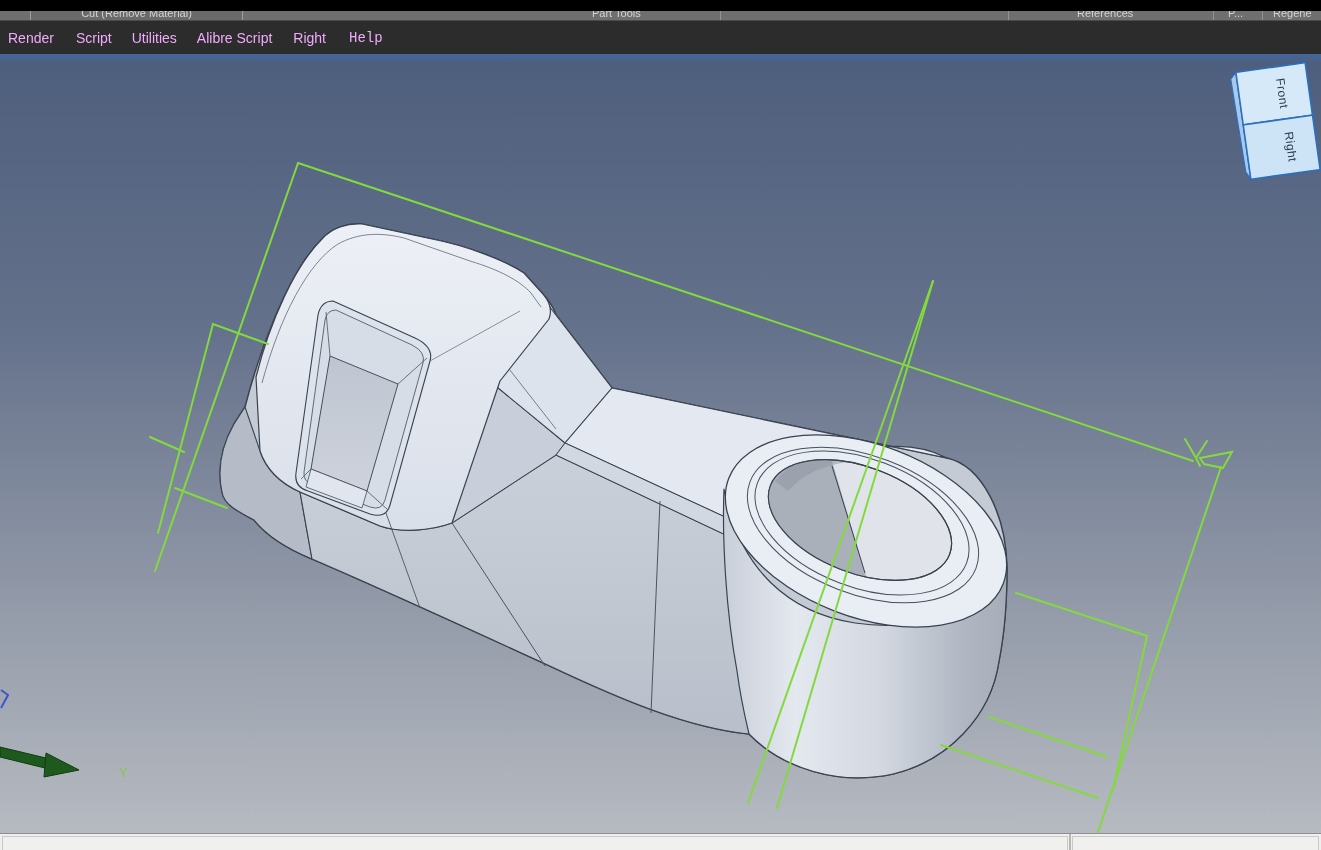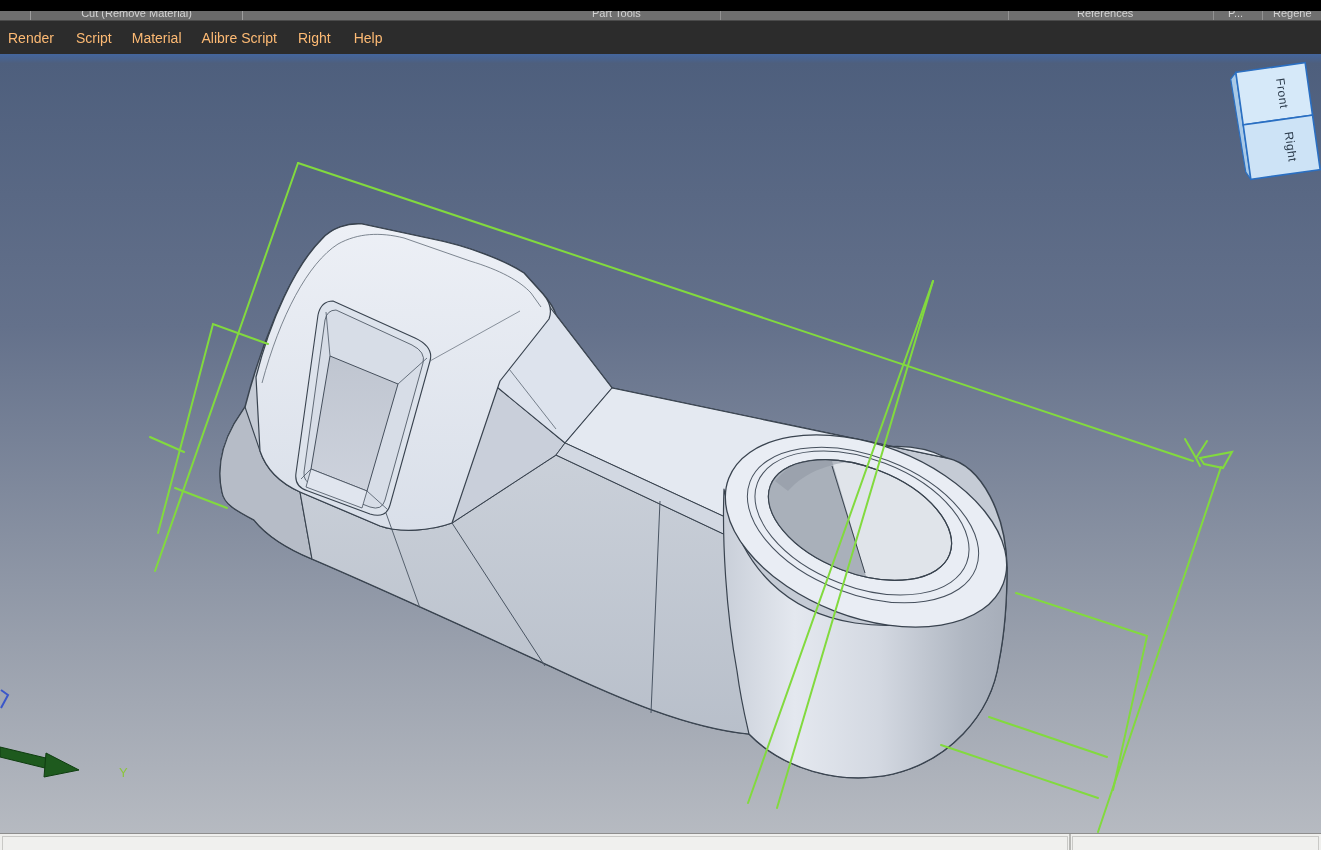--- a/index.html
+++ b/index.html
@@ -11,21 +11,21 @@
     background:#6f6f6f;overflow:hidden;border-bottom:1px solid #4b4b4b;box-sizing:border-box;}
   .ribbon-label{position:absolute;top:-4px;font-size:11px;color:#d3d3d3;white-space:nowrap;}
   .ribbon-box{position:absolute;left:30px;top:0;width:213px;height:10px;
     background:#6a6a6a;border-left:1px solid #9e9e9e;border-right:1px solid #9e9e9e;box-sizing:border-box;}
   .ribbon-box .ribbon-label{left:0;right:0;text-align:center;}
   .ribbon-div{position:absolute;top:0;width:1px;height:10px;background:#939393;}
 
   
   .menubar{position:absolute;left:0;top:10px;width:1321px;height:33px;background:#2c2c2c;
     display:flex;align-items:center;}
-  .menu-item{color:#fdba74;font-size:14px;cursor:default;white-space:nowrap;}
+  .menu-item{color:#f0abfc;font-size:14px;cursor:default;white-space:nowrap;}
 
   
   .viewport{position:absolute;left:0;top:43px;width:1321px;height:779px;}
   .viewport svg{display:block;}
 
   
   .statusbar{position:absolute;left:0;top:822px;width:1321px;height:23px;
     background:#efefed;border-top:1px solid #8e8e8e;box-sizing:border-box;}
   .status-cell-left{position:absolute;left:2px;top:2px;width:1066px;height:19px;
     border:1px solid #c9c9c6;background:#f0f0ee;box-sizing:border-box;font-size:11px;color:#444;}
@@ -49,24 +49,24 @@
     <span class="ribbon-label" style="left:1273px;">Regene</span>
     <div class="ribbon-div" style="left:720px;"></div>
     <div class="ribbon-div" style="left:1008px;"></div>
     <div class="ribbon-div" style="left:1213px;"></div>
     <div class="ribbon-div" style="left:1262px;"></div>
   </div>
 
   <div class="menubar">
     <span class="menu-item" style="margin-left:8px;">Render</span>
     <span class="menu-item" style="margin-left:22px;">Script</span>
-    <span class="menu-item" style="margin-left:20px;">Material</span>
+    <span class="menu-item" style="margin-left:20px;">Utilities</span>
     <span class="menu-item" style="margin-left:20px;">Alibre Script</span>
     <span class="menu-item" style="margin-left:21px;">Right</span>
-    <span class="menu-item" style="margin-left:23px;">Help</span>
+    <span class="menu-item" style="margin-left:23px;font-family:Liberation Mono, monospace;">Help</span>
   </div>
 
   <div class="viewport">
     <svg width="1321" height="779" viewBox="0 43 1321 779">
       <defs>
         <linearGradient id="bgGrad" x1="0" y1="43" x2="0" y2="822" gradientUnits="userSpaceOnUse">
           <stop offset="0" stop-color="#44669e"></stop>
           <stop offset="0.012" stop-color="#4e5f7d"></stop>
           <stop offset="0.35" stop-color="#64718b"></stop>
           <stop offset="0.75" stop-color="#989fac"></stop>

